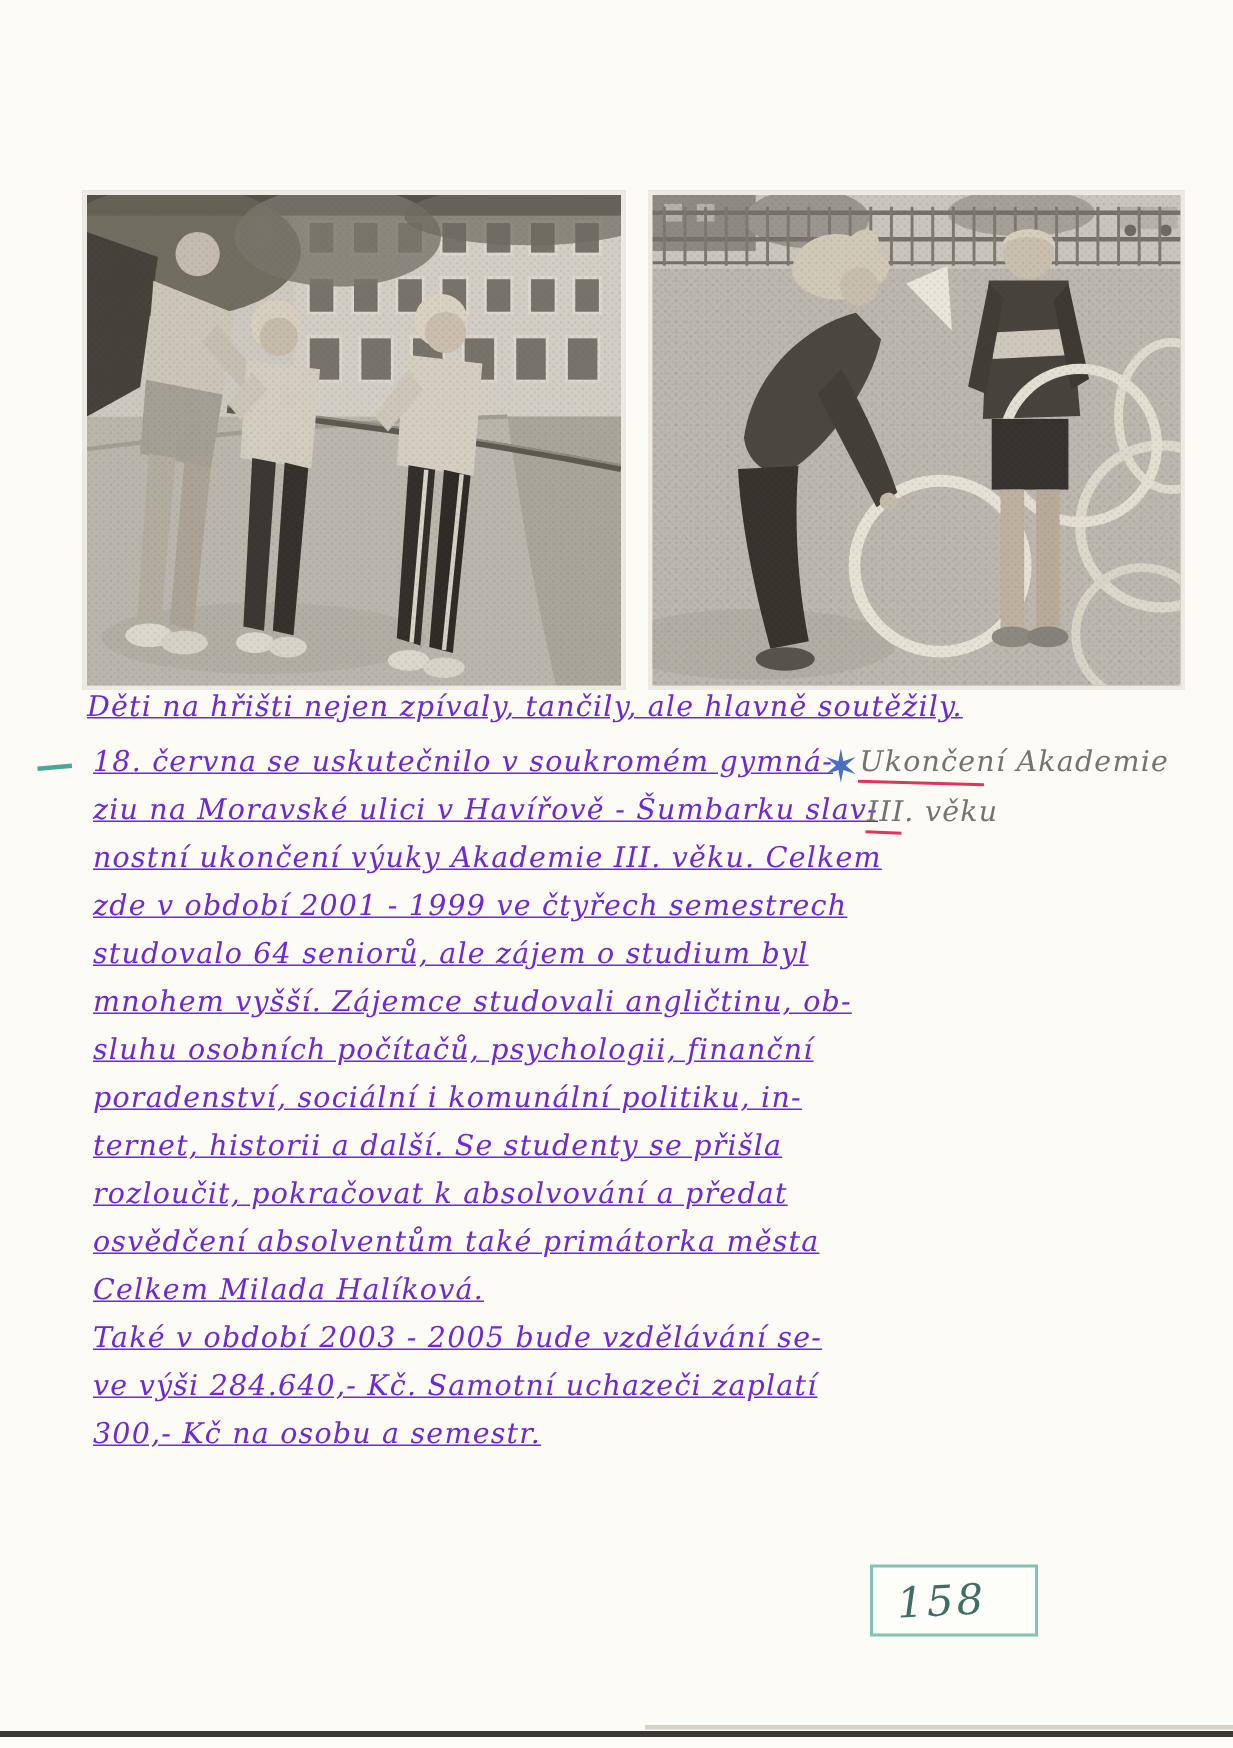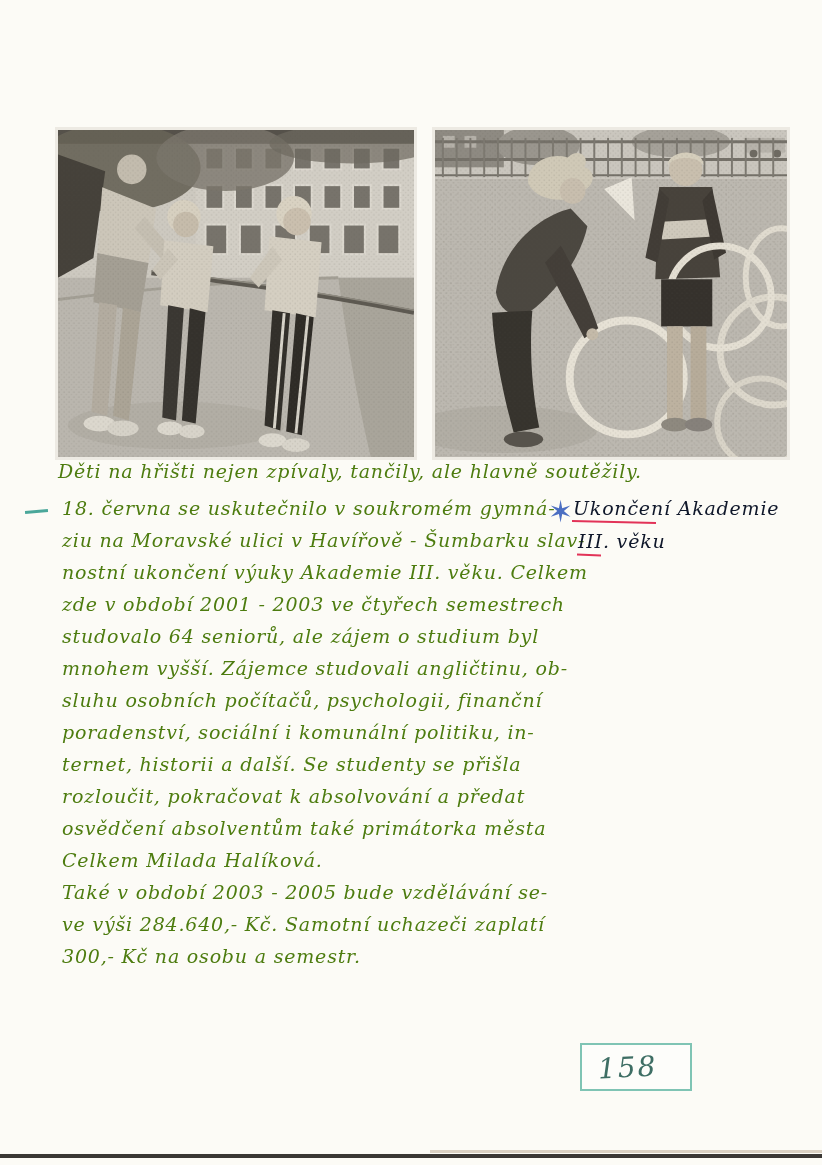--- a/index.html
+++ b/index.html
@@ -18,24 +18,25 @@
     background:#c9c5bd;
   }
   .photo svg{display:block;width:100%;height:100%;}
   .photo-left{left:55px;top:127px;width:362px;height:333px;}
   .photo-right{left:432px;top:127px;width:358px;height:333px;}
 
   
   .hw{
     font-family:"DejaVu Serif", serif;
     font-style:italic;
-    color:#4d7c0f;
+    color:#6d28d9;
     font-size:19px;
     letter-spacing:0.8px;
     white-space:nowrap;
+    text-decoration:underline;
   }
   .caption{position:absolute;left:58px;top:460px;}
   .body-lines{position:absolute;left:62px;top:492px;}
   .hw-line{height:32px;line-height:32px;}
 
   .dash{
     position:absolute;left:25px;top:510px;
     width:23px;height:0;
     border-top:3px solid #4aa79a;
     transform:rotate(-5deg);
@@ -43,21 +44,21 @@
 
   .star{
     position:absolute;left:548px;top:494px;
     color:#4b6ec2;font-size:30px;font-style:normal;
     font-family:"DejaVu Sans", sans-serif;
   }
   .hw-red{
     position:absolute;
     font-family:"DejaVu Serif", serif;
     font-style:italic;
-    color:#0f172a;
+    color:#737373;
     font-size:19px;letter-spacing:0.8px;white-space:nowrap;
   }
   .note1{left:573px;top:497px;}
   .note2{left:578px;top:530px;}
   .note-underline{
     position:absolute;height:0;border-top:2px solid #e23358;
   }
   .u1{left:572px;top:521px;width:84px;transform:rotate(1.5deg);}
   .u2{left:577px;top:554px;width:24px;transform:rotate(2deg);}
 
@@ -282,21 +283,21 @@
   </div>
 
   <div class="hw caption">Děti na hřišti nejen zpívaly, tančily, ale hlavně soutěžily.</div>
 
   <div class="dash"></div>
 
   <div class="body-lines">
     <div class="hw hw-line">18. června se uskutečnilo v soukromém gymná-</div>
     <div class="hw hw-line">ziu na Moravské ulici v Havířově - Šumbarku slav-</div>
     <div class="hw hw-line">nostní ukončení výuky Akademie III. věku. Celkem</div>
-    <div class="hw hw-line">zde v období 2001 - 2003 ve čtyřech semestrech</div>
+    <div class="hw hw-line">zde v období 2001 - 1999 ve čtyřech semestrech</div>
     <div class="hw hw-line">studovalo 64 seniorů, ale zájem o studium byl</div>
     <div class="hw hw-line">mnohem vyšší. Zájemce studovali angličtinu, ob-</div>
     <div class="hw hw-line">sluhu osobních počítačů, psychologii, finanční</div>
     <div class="hw hw-line">poradenství, sociální i komunální politiku, in-</div>
     <div class="hw hw-line">ternet, historii a další. Se studenty se přišla</div>
     <div class="hw hw-line">rozloučit, pokračovat k absolvování a předat</div>
     <div class="hw hw-line">osvědčení absolventům také primátorka města</div>
     <div class="hw hw-line">Celkem Milada Halíková.</div>
     <div class="hw hw-line">Také v období 2003 - 2005 bude vzdělávání se-</div>
     <div class="hw hw-line">ve výši 284.640,- Kč. Samotní uchazeči zaplatí</div>

